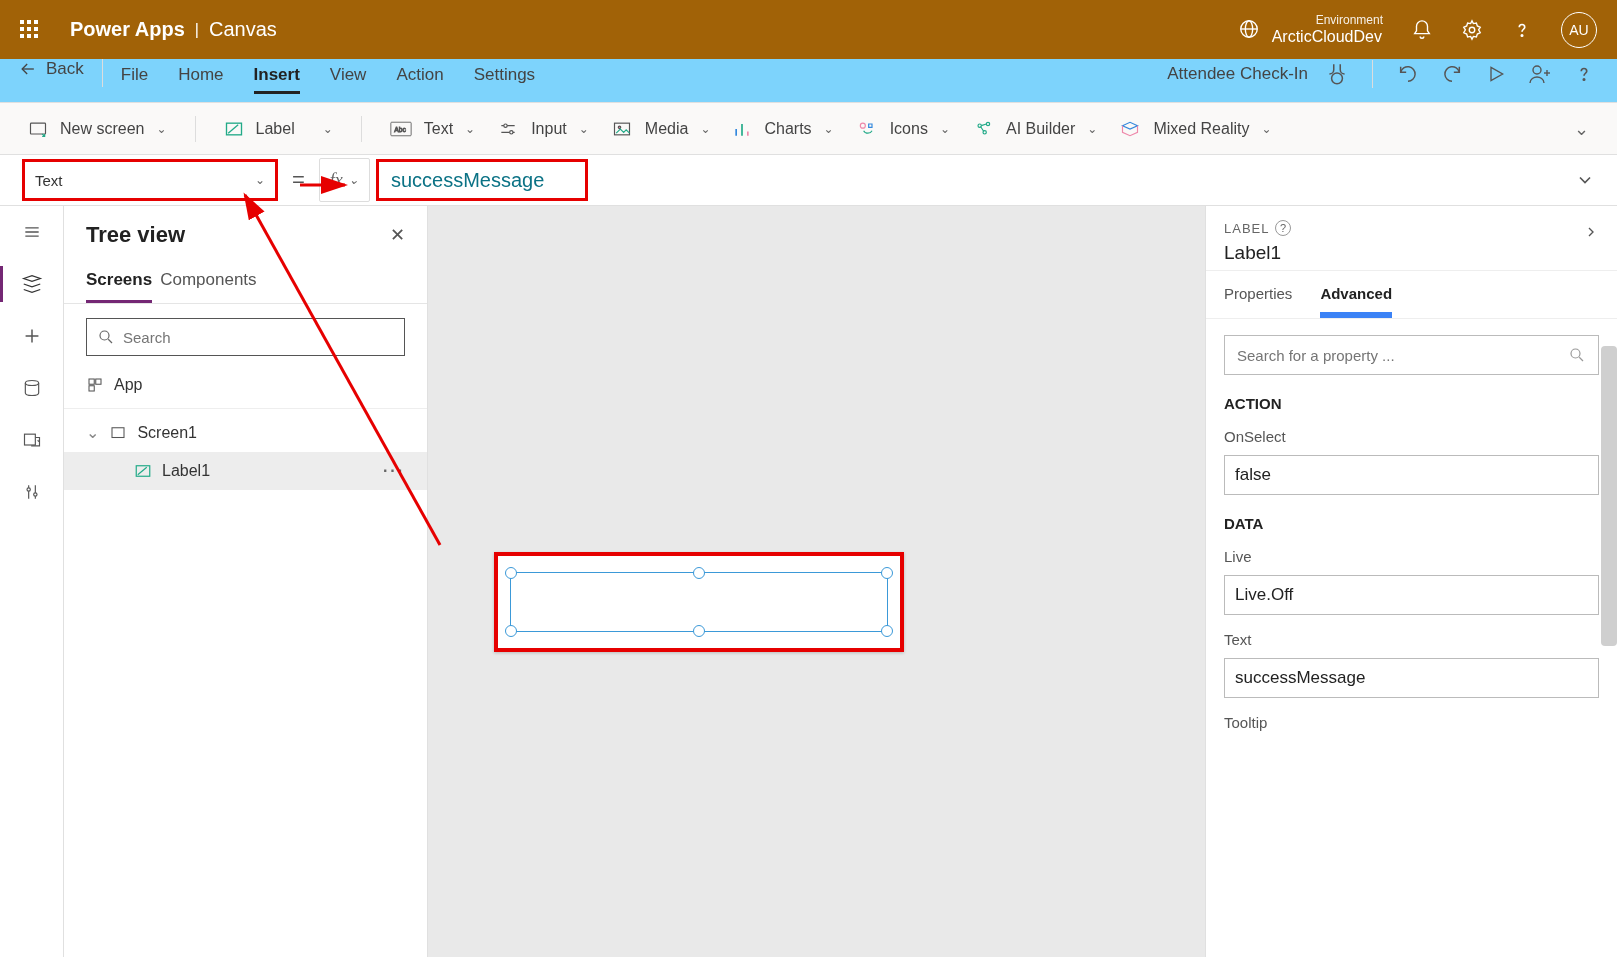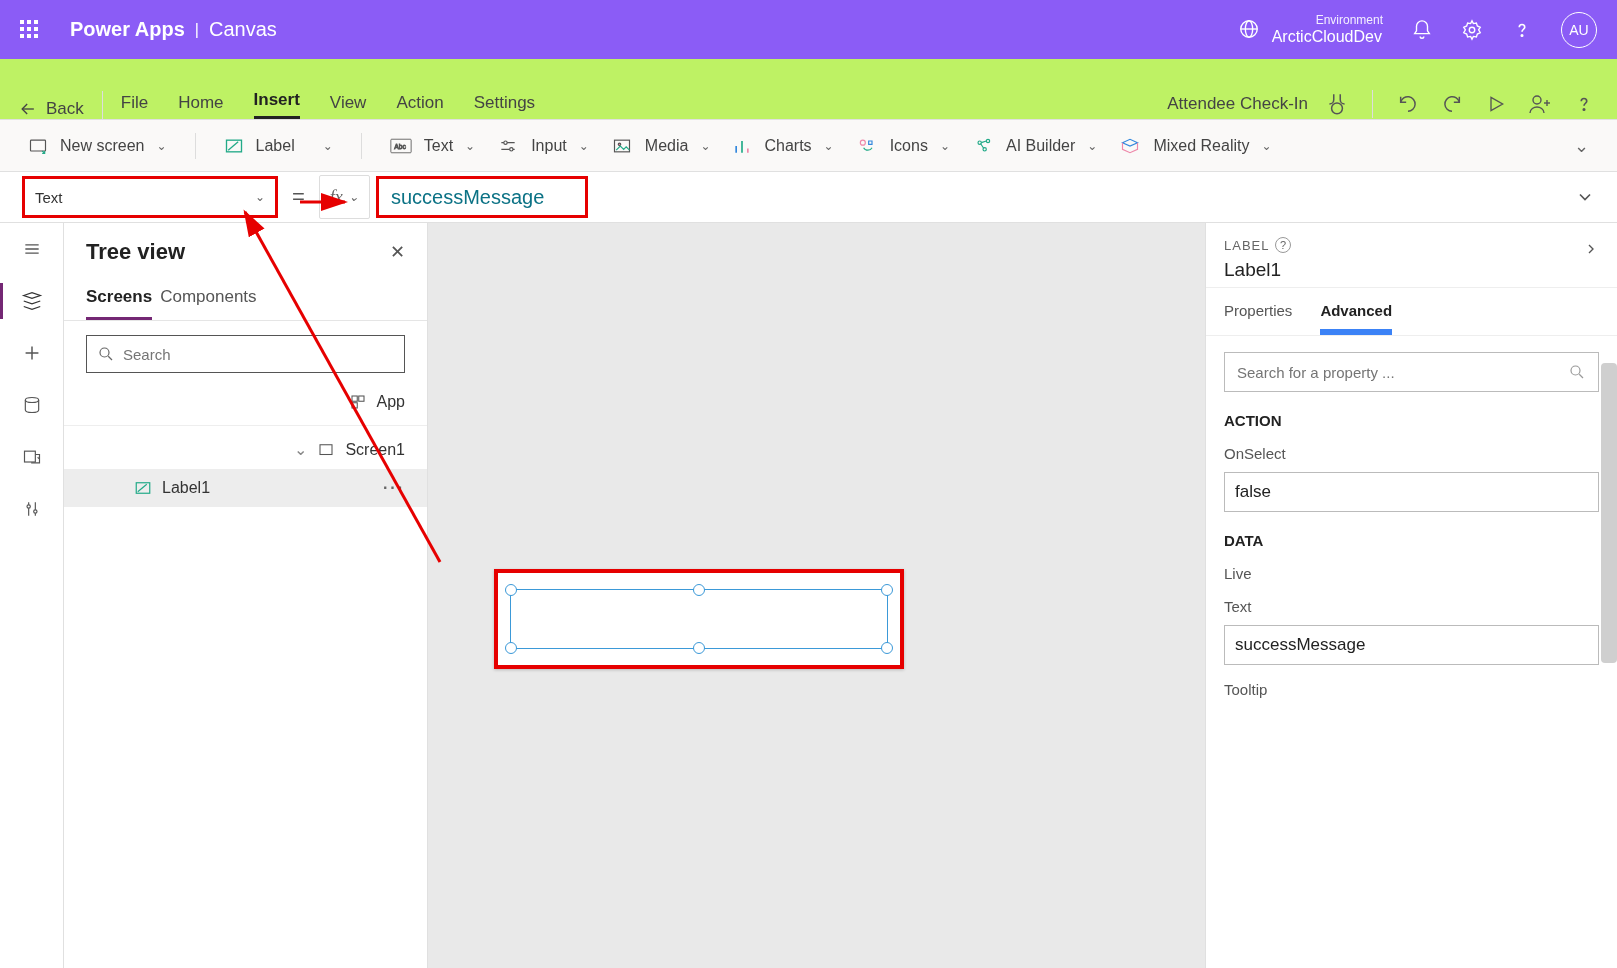--- a/index.html
+++ b/index.html
@@ -1,34 +1,34 @@
 <!DOCTYPE html>
 <html><head>
 <meta charset="utf-8">
 <style>
   * { box-sizing: border-box; margin: 0; padding: 0; font-family: "Segoe UI", Arial, sans-serif; }
   body { background: #fff; overflow: hidden; width: 1617px; height: 968px; position: relative; }
 
   
-  .topbar { background: #8b5cf6; height: 59px; display: flex; align-items: center; color: #fff; padding: 0 20px; }
+  .topbar { background: #a16207; height: 59px; display: flex; align-items: center; color: #fff; padding: 0 20px; }
   .waffle { width: 20px; height: 20px; display: grid; grid-template-columns: repeat(3,4px); grid-template-rows: repeat(3,4px); gap: 3px; margin-right: 30px; cursor: pointer;}
   .waffle span { background: #fff; }
   .brand { font-size: 20px; font-weight: 600; }
   .brand-sep { margin: 0 10px; font-weight: 400; }
   .brand-sub { font-size: 20px; font-weight: 400; }
   .topbar-right { margin-left: auto; display: flex; align-items: center; gap: 28px; }
   .env { display: flex; align-items: center; gap: 12px; }
   .env-text { display: flex; flex-direction: column; line-height: 1.2;}
   .env-label { font-size: 12px; opacity: .9; padding-left: 44px;}
   .env-name { font-size: 16px; }
   .top-icon { width: 22px; height: 22px; cursor: pointer; display:flex; align-items:center; justify-content:center;}
   .avatar { width: 36px; height: 36px; border-radius: 50%; border: 1.5px solid #fff; display: flex; align-items: center; justify-content: center; font-size: 14px; }
 
   
-  .menubar { height: 61px; border-bottom: 1px solid #e0e0e0; display: flex; align-items: flex-end; padding: 0 18px; background: #bef264; }
+  .menubar { height: 44px; border-bottom: 1px solid #e0e0e0; display: flex; align-items: flex-start; padding: 0 18px; background: #7dd3fc; }
   .back { display: flex; align-items: center; gap: 8px; color: #444; font-size: 17px; cursor: pointer; }
   .menusep { width: 1px; height: 28px; background: #ddd; margin: 0 18px; }
   .menuitem { font-size: 17px; color: #444; margin-right: 30px; cursor: pointer; padding: 6px 0; }
   .menuitem.active { font-weight: 700; color: #222; border-bottom: 3px solid #222; }
   .menubar-right { margin-left: auto; display: flex; align-items: center; gap: 14px; }
   .app-name { font-size: 17px; color: #444; }
   .icon-btn { width: 30px; height: 30px; display: flex; align-items: center; justify-content: center; cursor: pointer; color:#555;}
   .rtsep { width:1px; height:28px; background:#ddd; margin:0 6px;}
 
   
@@ -59,21 +59,21 @@
   
   .tree { width: 364px; background: #fff; border-right: 1px solid #e0e0e0; display:flex; flex-direction:column;}
   .tree-head { display:flex; align-items:center; padding:16px 22px 10px; }
   .tree-title { font-size: 22px; font-weight:600; color:#222;}
   .tree-close { margin-left:auto; font-size:18px; color:#555; cursor:pointer;}
   .tree-tabs { display:flex; gap:8px; padding: 6px 22px 0; border-bottom:1px solid #e5e5e5;}
   .tree-tab { font-size:17px; color:#555; padding:6px 0 10px; cursor:pointer;}
   .tree-tab.active { font-weight:700; color:#222; border-bottom:3px solid #742774;}
   .tree-search { margin:14px 22px 10px; height:38px; border:1px solid #555; display:flex; align-items:center; padding:0 10px; gap:8px; color:#666;}
   .tree-search input { border:none; outline:none; font-size:15px; flex:1;}
-  .tree-node { display:flex; align-items:center; gap:10px; padding:10px 22px; font-size:16px; color:#333; cursor:pointer;justify-content:flex-end;}
+  .tree-node { display:flex; align-items:center; gap:10px; padding:10px 22px; font-size:16px; color:#333; cursor:pointer;}
   .tree-node.level1 { padding-left: 22px;}
   .tree-node.level2 { padding-left: 44px;}
   .tree-node.selected { background:#ededed;}
   .tree-node .more { margin-left:auto; letter-spacing:2px; color:#666; font-weight:bold;}
   .tree-sep { height:1px; background:#eee; margin: 4px 0;}
 
   
   .canvas-area { flex:1; position:relative; background:#e9e9e9; display:flex; align-items:flex-start; justify-content:flex-start; }
   .canvas { position:absolute; left:66px; top:346px; width:410px; height:100px; background:#fff; border:4px solid #e60000; box-shadow:0 1px 3px rgba(0,0,0,.2);}
   .sel-outline { position:absolute; left:12px; top:16px; right:12px; bottom:16px; border:1px solid #3b99d8;}
@@ -454,20 +454,23 @@
       </div>
 
       <div class="section-title">ACTION</div>
       <div class="field-label">OnSelect</div>
       <div class="field-input">
           <span>false</span>
         </div>
 
       <div class="section-title">DATA</div>
       <div class="field-label">Live</div>
+      <div class="field-input">
+          <span>Live.Off</span>
+        </div>
       <div class="field-label">Text</div>
       <div class="field-input">
           <span>successMessage</span>
         </div>
       <div class="field-label">Tooltip</div>
     </div>
     <div class="scrollbar-fake"></div>
   </div>
 
 </div>

